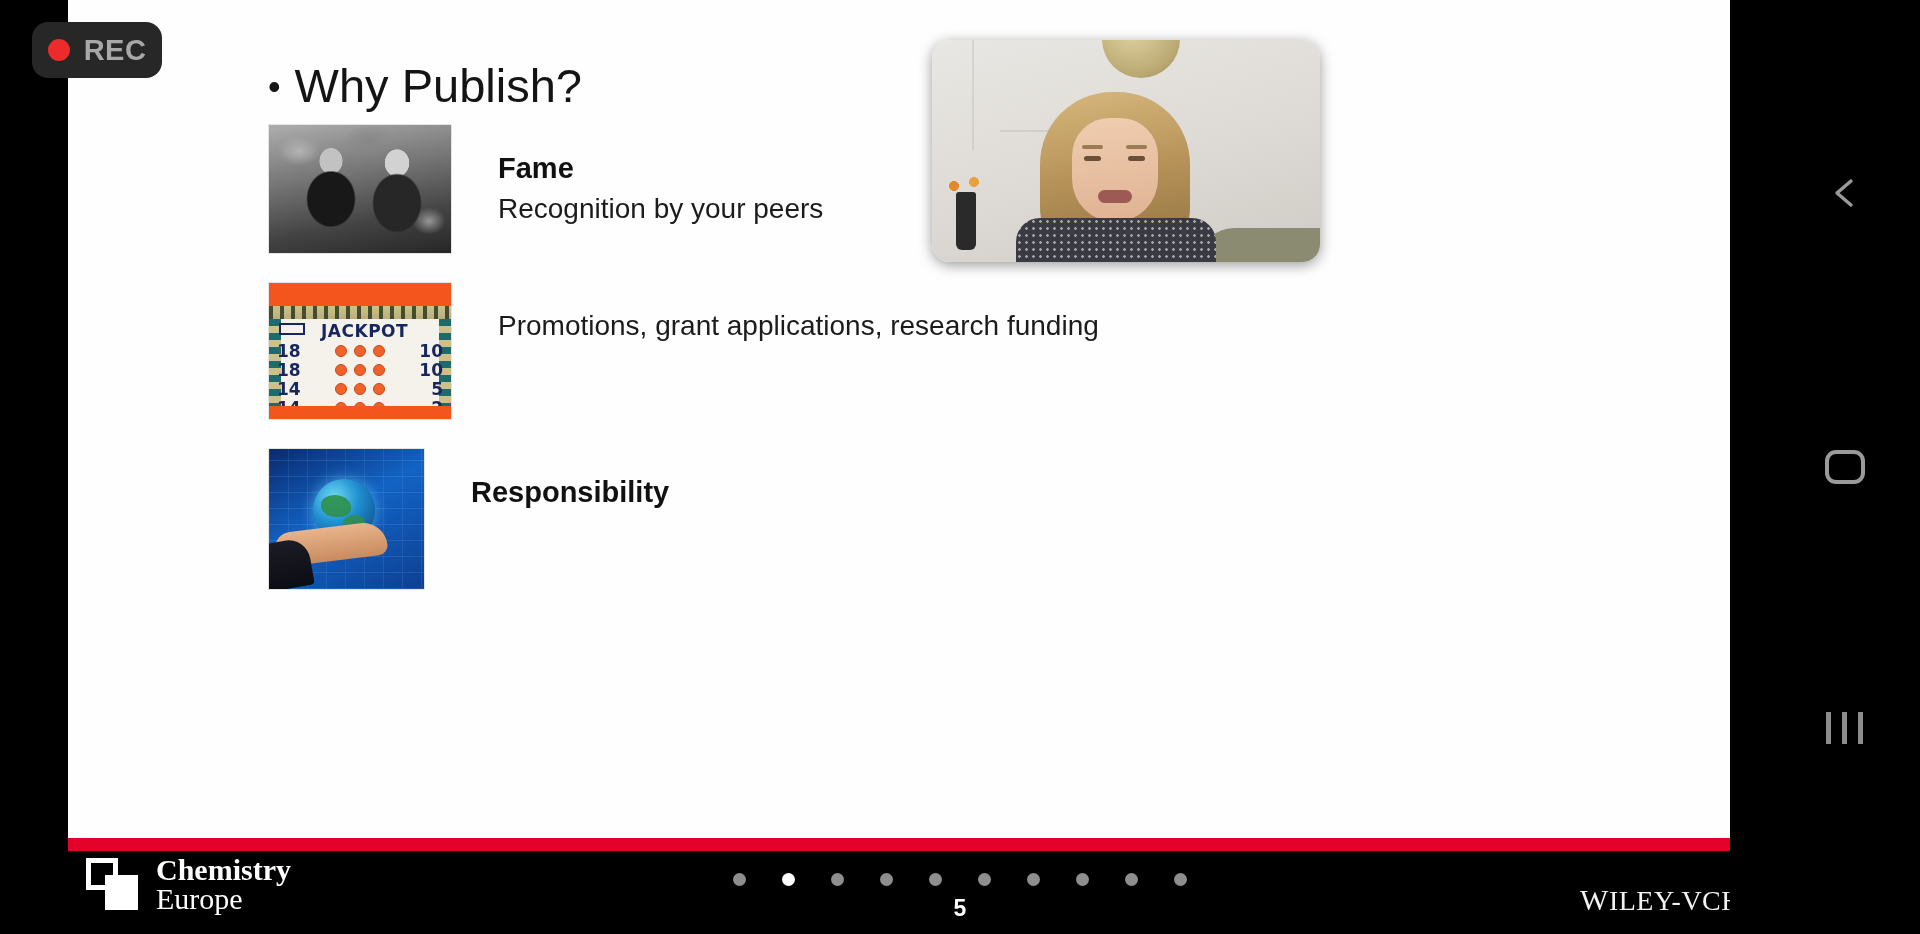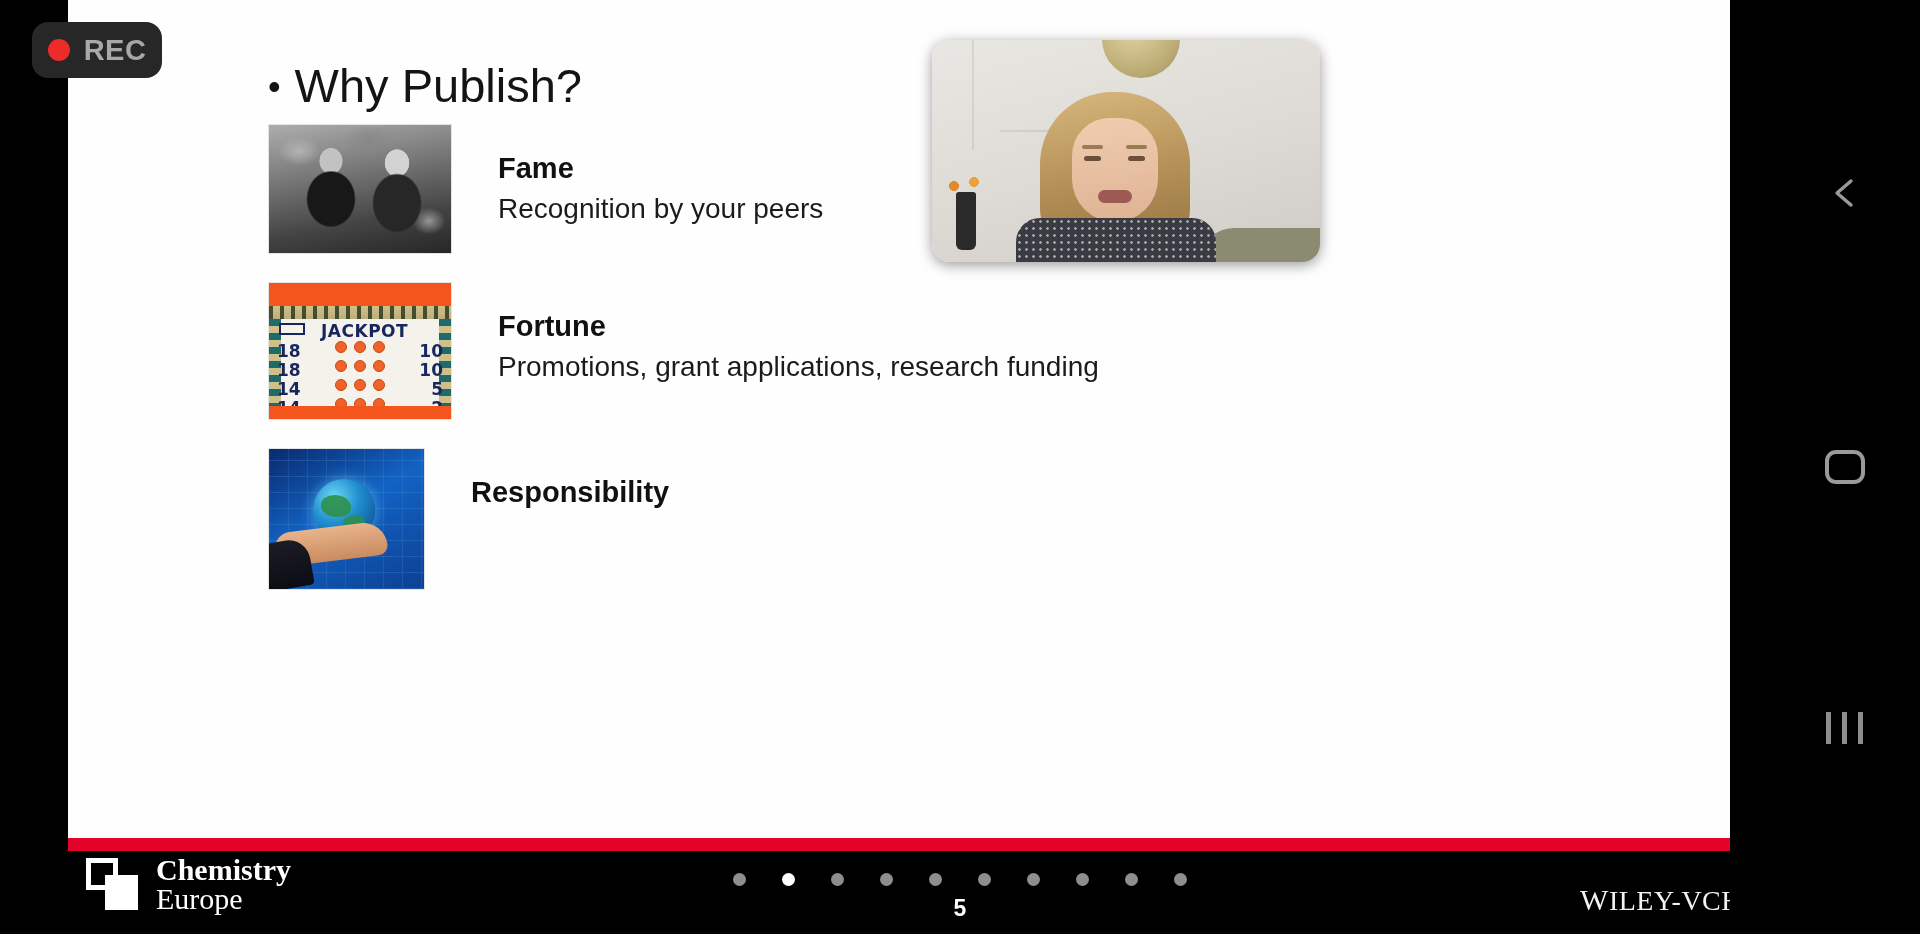--- a/index.html
+++ b/index.html
@@ -70,21 +70,21 @@
   .jp-grass:after{ content:""; position:absolute; inset:0;
     background:repeating-linear-gradient(90deg,#2e3a22 0 4px,transparent 4px 11px);
     opacity:.85;
   }
   .jp-body{ position:absolute; top:36px; left:0; right:0; bottom:0; background:#f4f2ea; }
   .jp-word{ position:absolute; top:38px; left:52px; font-size:17px; font-weight:bold;
     color:#17265e; letter-spacing:0.5px; font-family:"DejaVu Sans", sans-serif; }
   .jp-badge{ position:absolute; top:40px; left:10px; width:26px; height:12px;
     border:2px solid #17265e; }
   .jp-rows{ position:absolute; top:58px; left:0; right:0; }
-  .jp-row{ display:flex; align-items:flex-start; height:19px; padding:0 8px; }
+  .jp-row{ display:flex; align-items:center; height:19px; padding:0 8px; }
   .jp-num{ width:26px; font-size:17px; font-weight:bold; color:#17265e;
     font-family:"DejaVu Sans", sans-serif; }
   .jp-balls{ flex:1; display:flex; gap:7px; justify-content:center; }
   .jp-ball{ width:12px; height:12px; border-radius:50%; background:#f0622a;
     border:1px solid #c44a18; }
   .jp-right{ width:26px; text-align:right; font-size:17px; font-weight:bold; color:#17265e;
     font-family:"DejaVu Sans", sans-serif; }
   .jp-edge{ position:absolute; top:36px; bottom:0; width:12px;
     background:repeating-linear-gradient(180deg,#1d6b6b 0 7px,#cfc08a 7px 14px);
   }
@@ -272,21 +272,20 @@
                     <i class="jp-ball"></i>
                     <i class="jp-ball"></i>
                   </span>
                 <span class="jp-right">2</span>
               </div>
             </div>
             <div class="jp-base"></div>
           </div>
         </div>
         <div class="row-text">
-          <div class="row-title">Fortune</div>
           <div class="row-desc">Promotions, grant applications, research funding</div>
         </div>
       </div>
 
       <div class="row">
         <div class="row-thumb">
           <div class="thumb-globe">
             <div class="tg-circuit"></div>
             <div class="tg-globe"></div>
             <div class="tg-hand"></div>

